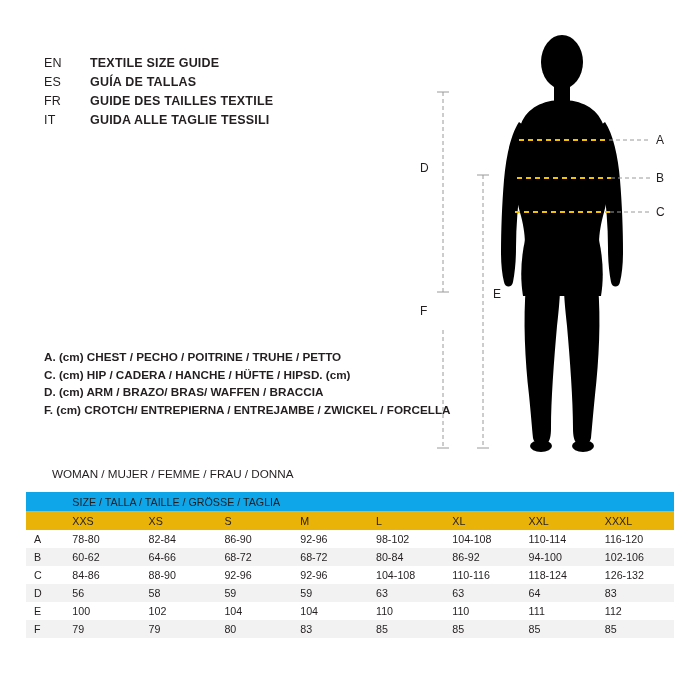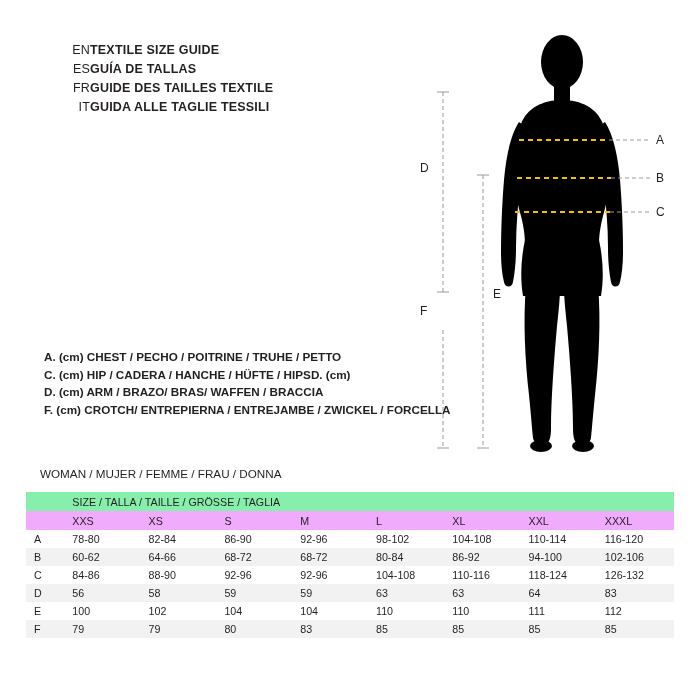--- a/index.html
+++ b/index.html
@@ -13,23 +13,22 @@
     font-family: "Liberation Sans", sans-serif;
     color: #231f20;
     position: relative;
     overflow: hidden;
   }
 
   
   #lang-block {
     position: absolute;
     left: 44px;
-    top: 43px;
+    top: 56px;
     width: 300px;
-    text-align: right;
   }
   .lang-row {
     display: flex;
     align-items: baseline;
     height: 19px;
     font-size: 12.5px;
     letter-spacing: .2px;
   }
   .lang-code {
     width: 46px;
@@ -53,21 +52,21 @@
     font-size: 11.7px;
     line-height: 17.6px;
     white-space: nowrap;
     color: #231f20;
     font-weight: bold;
   }
 
   
   #woman-label {
     position: absolute;
-    left: 40px;
+    left: 52px;
     top: 467px;
     font-size: 11.7px;
     color: #231f20;
   }
 
   
   #size-table {
     position: absolute;
     left: 26px;
     top: 492px;
@@ -77,25 +76,25 @@
     color: #231f20;
   }
   #size-table td, #size-table th {
     text-align: left;
     font-weight: normal;
     padding: 0 0 0 8px;
     height: 18px;
     vertical-align: middle;
   }
   #size-table tr.head-row td {
-    background: #86efac;
+    background: #0ea5e9;
     height: 19px;
   }
   #size-table tr.sub-row td {
-    background: #f0abfc;
+    background: #eab308;
     height: 19px;
   }
   #size-table tr.band td {
     background: #f2f2f2;
   }
   #size-table tr.plain td {
     background: #ffffff;
   }
   .col-label { width: 34px; }
   .col-cell  { width: 76px; }

